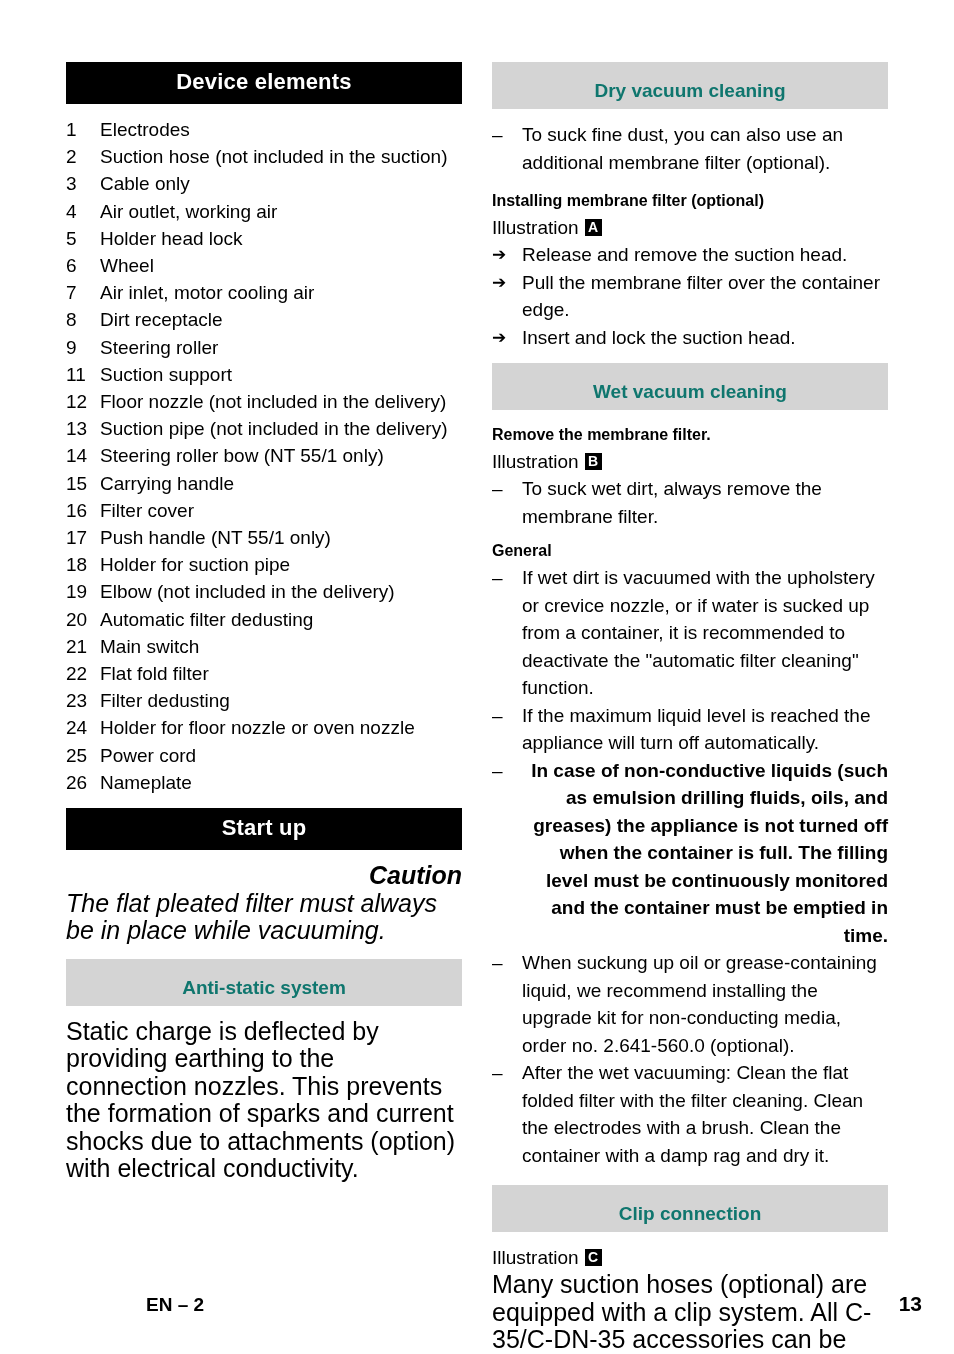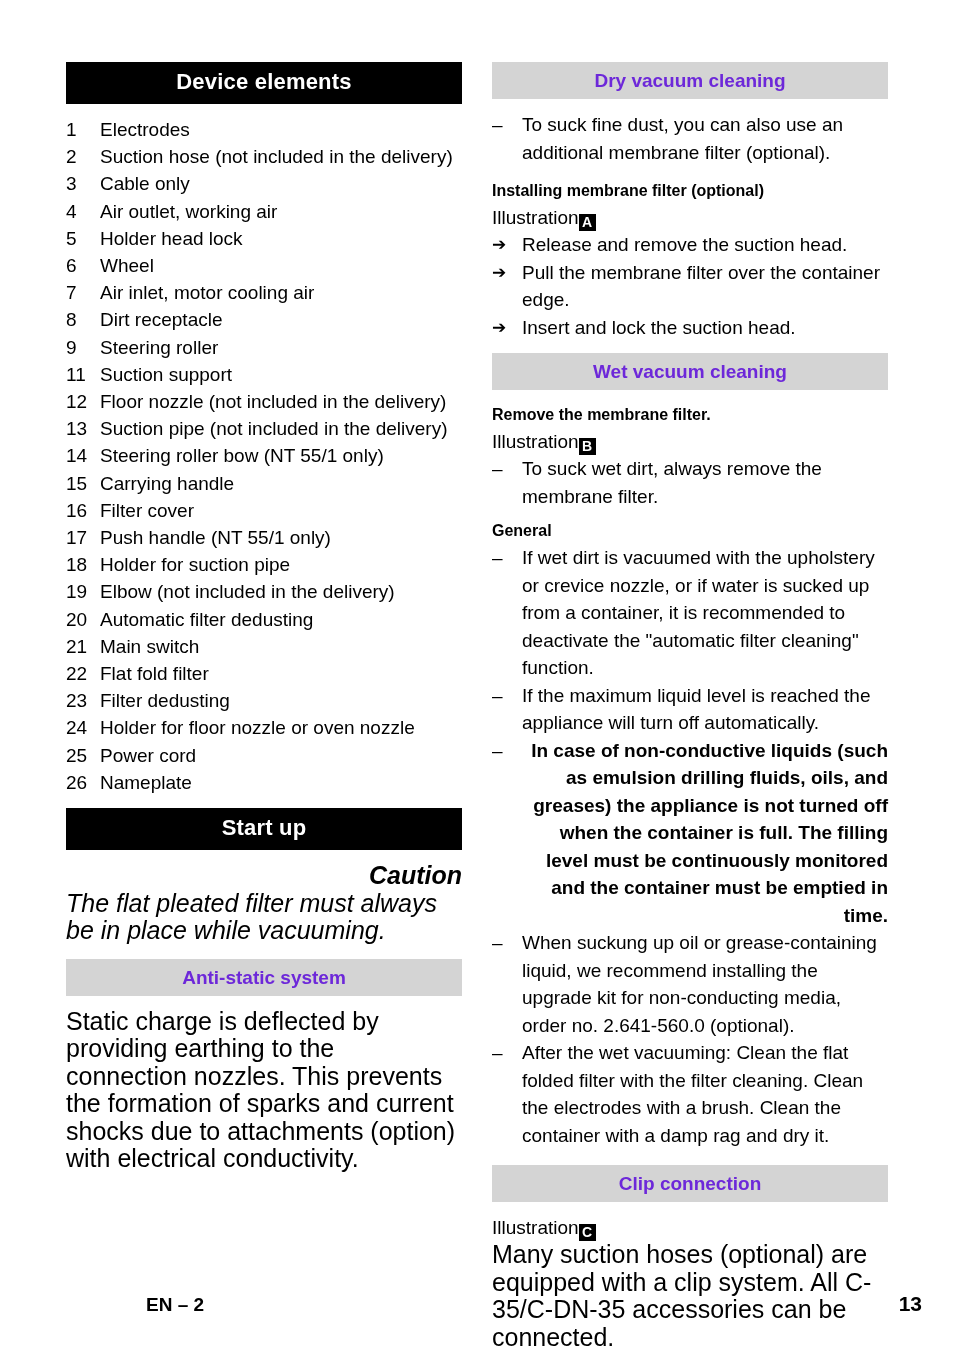--- a/index.html
+++ b/index.html
@@ -38,25 +38,25 @@
     color: #ffffff;
     font-weight: bold;
     font-size: 22px;
     text-align: center;
     padding: 7px 0 9px 0;
     letter-spacing: 0.2px;
   }
   
   .bar-grey {
     background: #d4d4d4;
-    color: #6d28d9;
+    color: #0f766e;
     font-weight: bold;
     font-size: 19px;
     text-align: center;
-    padding: 8px 0 7px 0;
+    padding: 18px 0 7px 0;
   }
   .num-list {
     margin: 0;
     padding: 0;
     list-style: none;
   }
   .num-item {
     display: flex;
     font-size: 19px;
     line-height: 27.2px;
@@ -107,21 +107,22 @@
   .arrow-item .marker {
     width: 30px;
     flex: 0 0 30px;
     font-size: 17px;
   }
   .arrow-item .txt { flex: 1; }
   .illus-line {
     font-size: 19px;
     line-height: 27px;
     display: flex;
-    align-items: flex-end;
+    align-items: center;
+    gap: 6px;
   }
   .ref-box {
     display: inline-block;
     background: #000000;
     color: #ffffff;
     font-weight: bold;
     font-size: 14px;
     line-height: 16px;
     width: 17px;
     height: 17px;
@@ -164,21 +165,21 @@
 
       <div class="spacer-12"></div>
 
       <ul class="num-list">
         <li class="num-item">
             <span class="n">1</span>
             <span class="t">Electrodes</span>
           </li>
         <li class="num-item">
             <span class="n">2</span>
-            <span class="t">Suction hose (not included in the delivery)</span>
+            <span class="t">Suction hose (not included in the suction)</span>
           </li>
         <li class="num-item">
             <span class="n">3</span>
             <span class="t">Cable only</span>
           </li>
         <li class="num-item">
             <span class="n">4</span>
             <span class="t">Air outlet, working air</span>
           </li>
         <li class="num-item">

